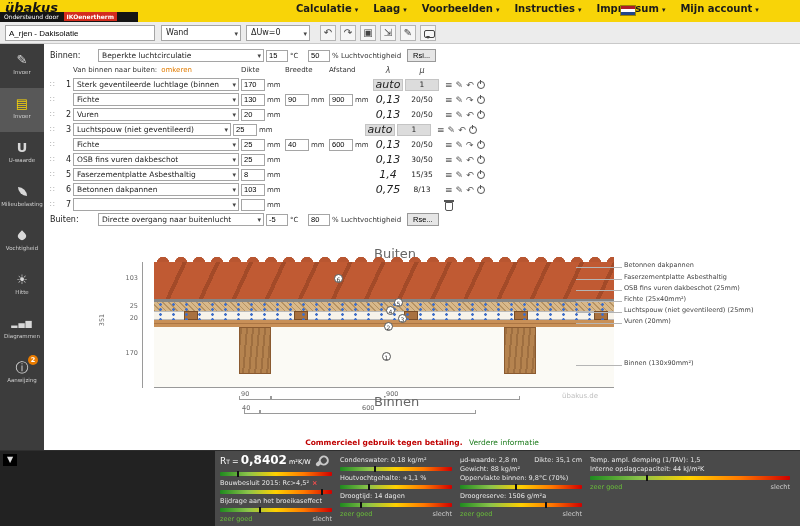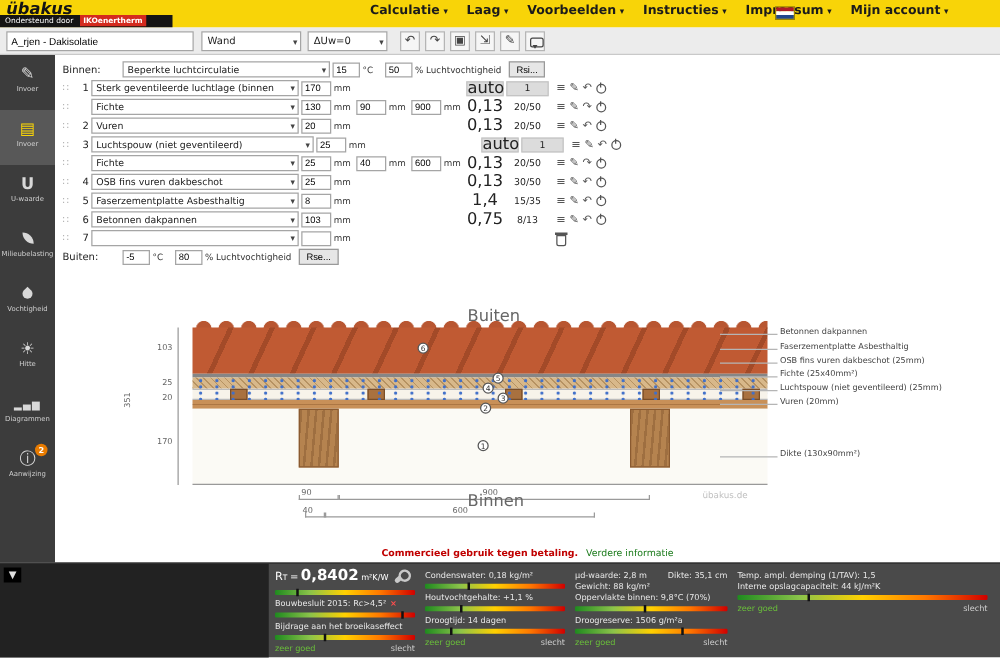--- a/index.html
+++ b/index.html
@@ -56,21 +56,21 @@
          padding:0 10px 0 3px; white-space:nowrap; overflow:hidden; cursor:pointer; }
   .sel::after { content:"▾"; position:absolute; right:2px; top:0; font-size:7px; color:#444; }
   .selw { width:166px; }
   .in { height:12px; border:1px solid #a5a5a5; font-size:7.5px; padding:0 2px; background:#fff; }
   .w24 { width:24px; } .w22 { width:22px; }
   .unit { font-size:7px; color:#333; width:16px; }
   .unit-long { font-size:7px; color:#333; white-space:nowrap; }
   .rbtn { height:13px; font-size:7.5px; border:1px solid #999; background:#e6e6e6; padding:0 5px; margin-left:4px; cursor:pointer; }
   .drag { width:8px; color:#b0b0b0; font-size:8px; cursor:grab; }
   .rnum { width:11px; text-align:right; font-size:8px; color:#222; }
-  .lam { width:30px; text-align:center; font-size:13px; }
+  .lam { width:30px; text-align:center; font-size:11px;font-style:italic; }
   .mu  { width:34px; text-align:center; font-size:7.5px; }
   .graybox { background:#dcdcdc; border:1px solid #c4c4c4; line-height:10px; }
   .sp46 { width:42px; } .sp30 { width:30px; } .sp34 { width:34px; }
   .dblock { display:flex; align-items:center; gap:2px; width:42px; }
   .ricons { display:flex; gap:3px; align-items:center; margin-left:4px; }
   .ic { font-style:normal; font-size:9px; color:#555; cursor:pointer; line-height:10px; }
   .pwr { position:relative; width:8px; height:8px; border:1px solid #555; border-radius:50%; display:inline-block; }
   .pwr::after { content:""; position:absolute; left:2.5px; top:-2px; width:1px; height:4px; background:#555; }
   .trash { display:inline-block; width:8px; height:9px; border:1px solid #555; border-radius:0 0 2px 2px; position:relative; margin-top:3px; cursor:pointer; }
   .trash::before { content:""; position:absolute; left:-2px; top:-3px; width:10px; height:2px; background:#555; }
@@ -220,20 +220,33 @@
     <div class="frow">
       <span class="flabel">Binnen:</span>
       <div class="sel selw">Beperkte luchtcirculatie</div>
       <input class="in w22" value="15" style="">
       <span class="unit">°C</span>
       <input class="in w22" value="50" style="">
       <span class="unit-long">% Luchtvochtigheid</span>
       <button class="rbtn">Rsi...</button>
     </div>
 
+    <div class="frow hdr" style="height:14px;">
+      <span class="drag" style="visibility:hidden;">∷</span>
+      <span class="rnum"></span>
+      <span style="width:166px; display:flex;">
+        <span>Van binnen naar buiten:</span>
+        <span class="rev">omkeren</span>
+      </span>
+      <span class="colhead">Dikte</span>
+      <span class="colhead">Breedte</span>
+      <span class="colhead">Afstand</span>
+      <span class="lam lmh">λ</span>
+      <span class="mu lmh">μ</span>
+    </div>
 
     <div class="frow">
       <span class="drag">∷</span>
       <span class="rnum">1</span>
       <div class="sel selw" style="width:166px;">Sterk geventileerde luchtlage (binnen</div>
       <div class="dblock">
           <input class="in w24" value="170" style="">
           <span class="unit">mm</span>
         </div>
       <span class="sp46"></span>
@@ -290,21 +303,21 @@
           <i class="ic">≡</i>
           <i class="ic">✎</i>
           <i class="ic">↶</i>
           <i class="pwr"></i>
         </span>
     </div>
 
     <div class="frow">
       <span class="drag">∷</span>
       <span class="rnum">3</span>
-      <div class="sel selw" style="width:178px;">Luchtspouw (niet geventileerd)</div>
+      <div class="sel selw" style="width:158px;">Luchtspouw (niet geventileerd)</div>
       <div class="dblock">
           <input class="in w24" value="25" style="">
           <span class="unit">mm</span>
         </div>
       <span class="sp46"></span>
         <span class="sp46"></span>
       <span class="lam graybox">auto</span>
       <span class="mu graybox">1</span>
       <span class="ricons">
           <i class="ic">≡</i>
@@ -412,20 +425,21 @@
         <span class="sp46"></span>
       <span class="sp30"></span>
         <span class="sp34"></span>
       <span class="ricons">
           <i class="trash"></i>
         </span>
     </div>
 
     <div class="frow">
       <span class="flabel">Buiten:</span>
+      <div class="sel selw">Directe overgang naar buitenlucht</div>
       <input class="in w22" value="-5" style="">
       <span class="unit">°C</span>
       <input class="in w22" value="80" style="">
       <span class="unit-long">% Luchtvochtigheid</span>
       <button class="rbtn">Rse...</button>
     </div>
   </div>
 
   <div id="diagram">
     <span class="sidelbl" style="left:280px; top:2px;">Buiten</span>
@@ -476,21 +490,21 @@
     <span class="dlabel" style="top:29px;">Faserzementplatte Asbesthaltig</span>
     <div class="leader" style="top:46px;"></div>
     <span class="dlabel" style="top:40px;">OSB fins vuren dakbeschot (25mm)</span>
     <div class="leader" style="top:57px;"></div>
     <span class="dlabel" style="top:51px;">Fichte (25x40mm²)</span>
     <div class="leader" style="top:68px;"></div>
     <span class="dlabel" style="top:62px;">Luchtspouw (niet geventileerd) (25mm)</span>
     <div class="leader" style="top:79px;"></div>
     <span class="dlabel" style="top:73px;">Vuren (20mm)</span>
     <div class="leader" style="top:121px;"></div>
-    <span class="dlabel" style="top:115px;">Dikte (130x90mm²)</span>
+    <span class="dlabel" style="top:115px;">Binnen (130x90mm²)</span>
 
     <span class="sidelbl" style="left:280px; top:150px;">Binnen</span>
     <span class="watermark" style="left:468px; top:148px;">übakus.de</span>
   </div>
 
   <div id="notice">
     <span class="nred">Commercieel gebruik tegen betaling.</span>
     <a class="ngreen">Verdere informatie</a>
   </div>
 </div>

